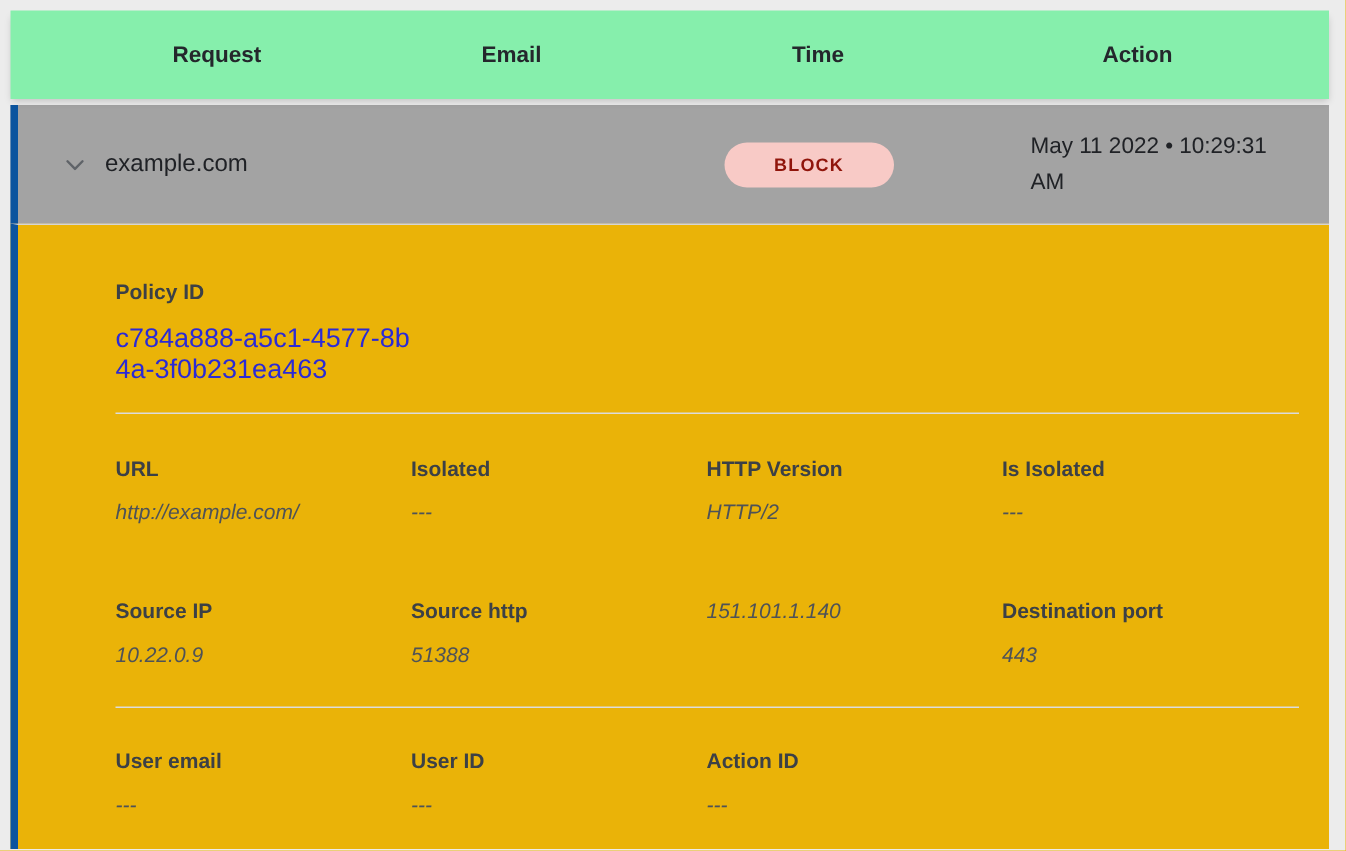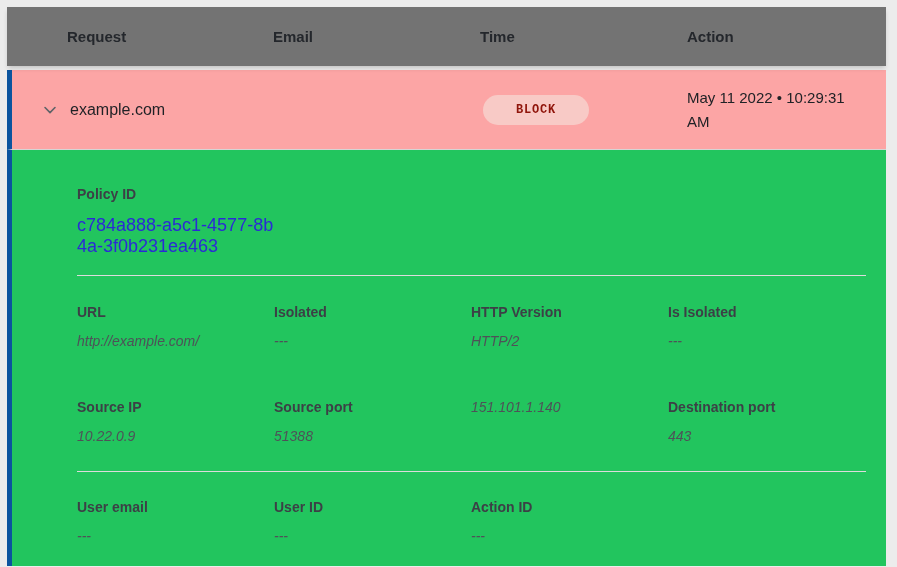--- a/index.html
+++ b/index.html
@@ -6,50 +6,51 @@
   body{
     width:897px;height:567px;overflow:hidden;position:relative;
     background:#ececec;
     font-family:"Liberation Sans",sans-serif;
     -webkit-font-smoothing:antialiased;
   }
   .card{position:absolute;left:7px;top:7px;width:879px;}
 
   
   .thead{
-    background:#737373;height:59px;
+    background:#86efac;height:59px;
     display:grid;grid-template-columns:60px 206px 207px 207px 1fr;
     align-items:center;
     position:relative;z-index:2;
     box-shadow:0 3px 5px -1px rgba(0,0,0,0.18);
+    padding-left:48px;
   }
   .th{font-size:15px;font-weight:700;color:#24272c;}
 
   
   .trow{
-    margin-top:4px;background:#fca5a5;height:79px;
+    margin-top:4px;background:#a3a3a3;height:79px;
     border-left:5px solid #0b549e;
     display:grid;grid-template-columns:468px 207px 1fr;
     align-items:center;box-sizing:border-box;
     position:relative;z-index:1;
     cursor:pointer;
   }
   .req-cell{display:flex;align-items:center;padding-left:30px;}
   .chev{width:16px;height:16px;margin-right:12px;flex:0 0 16px;display:block;cursor:pointer;}
   .req-name{font-size:16px;color:#1f2125;}
   .badge{
     display:inline-block;background:#f8cac6;color:#90150b;
     font-size:12px;font-weight:700;letter-spacing:0.8px;
-    padding:8px 33px;border-radius:16px;margin-left:3px;font-family:Liberation Mono, monospace;
+    padding:8px 33px;border-radius:16px;margin-left:3px;
   }
   .time-cell{font-size:15px;color:#202226;line-height:24px;padding-right:28px;max-width:190px;box-sizing:border-box;}
 
   
   .details{
-    background:#22c55e;border-left:5px solid #0b549e;border-top:1px solid #d5d5d5;
+    background:#eab308;border-left:5px solid #0b549e;border-top:1px solid #d5d5d5;
     box-sizing:border-box;height:417px;overflow:hidden;
     padding:36px 20px 0 65px;
   }
   .fgrid{display:grid;grid-template-columns:repeat(4,197px);}
   .flabel{font-size:14px;font-weight:700;color:#3c4046;margin-bottom:13px;}
   .fvalue{font-size:14px;color:#4e5258;font-style:italic;}
   .policy-link{
     font-size:18px;line-height:21px;color:#2b2ad6;text-decoration:none;
     display:block;width:197px;word-break:break-all;cursor:pointer;
   }
@@ -113,21 +114,21 @@
         <div class="fvalue">---</div>
       </div>
     </div>
 
     <div class="fgrid row-gap">
       <div>
         <div class="flabel">Source IP</div>
         <div class="fvalue">10.22.0.9</div>
       </div>
       <div>
-        <div class="flabel">Source port</div>
+        <div class="flabel">Source http</div>
         <div class="fvalue">51388</div>
       </div>
       <div>
         <div class="fvalue">151.101.1.140</div>
       </div>
       <div>
         <div class="flabel">Destination port</div>
         <div class="fvalue">443</div>
       </div>
     </div>

